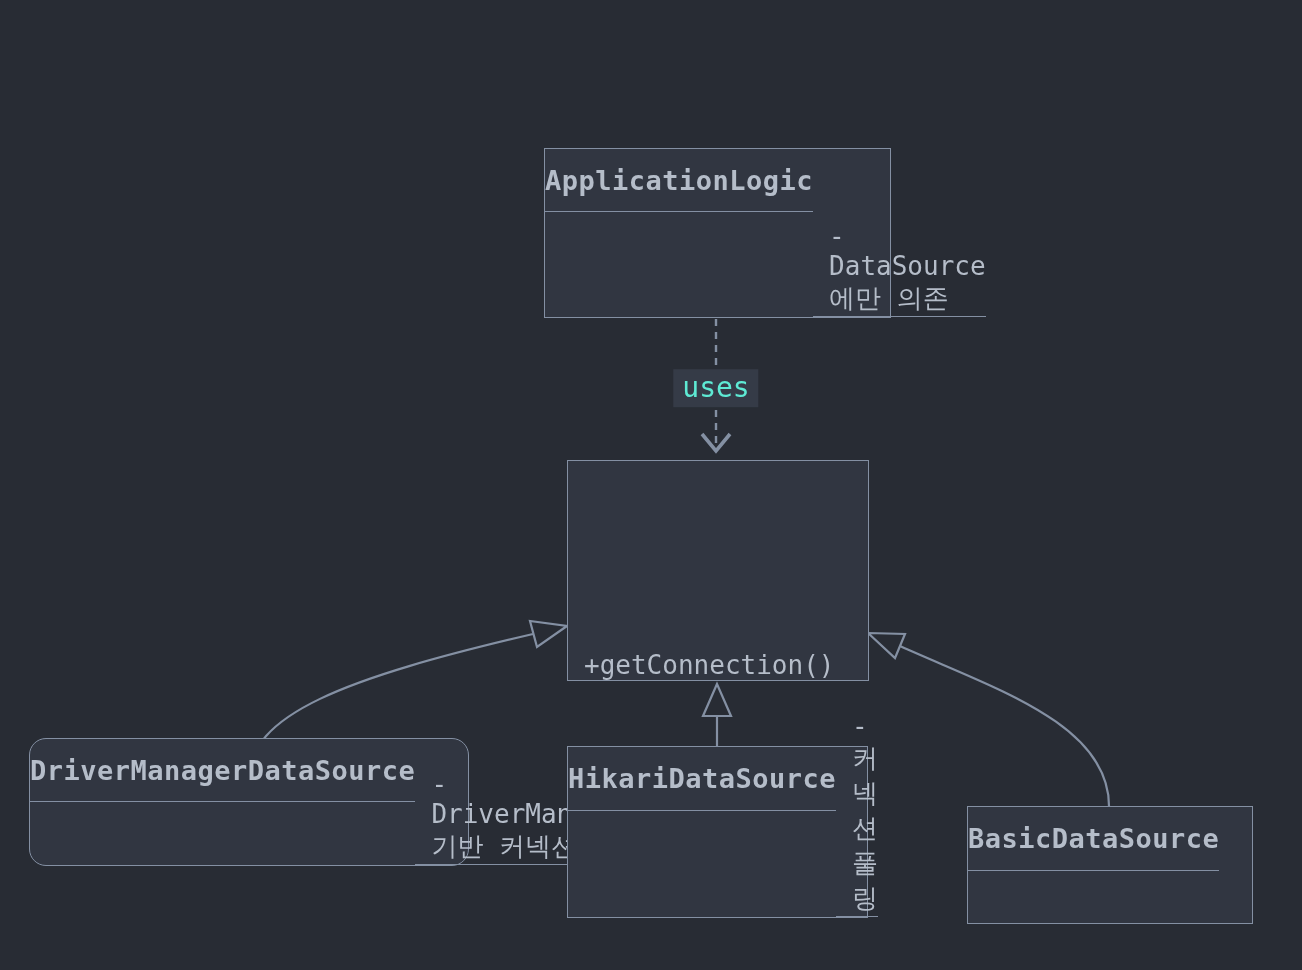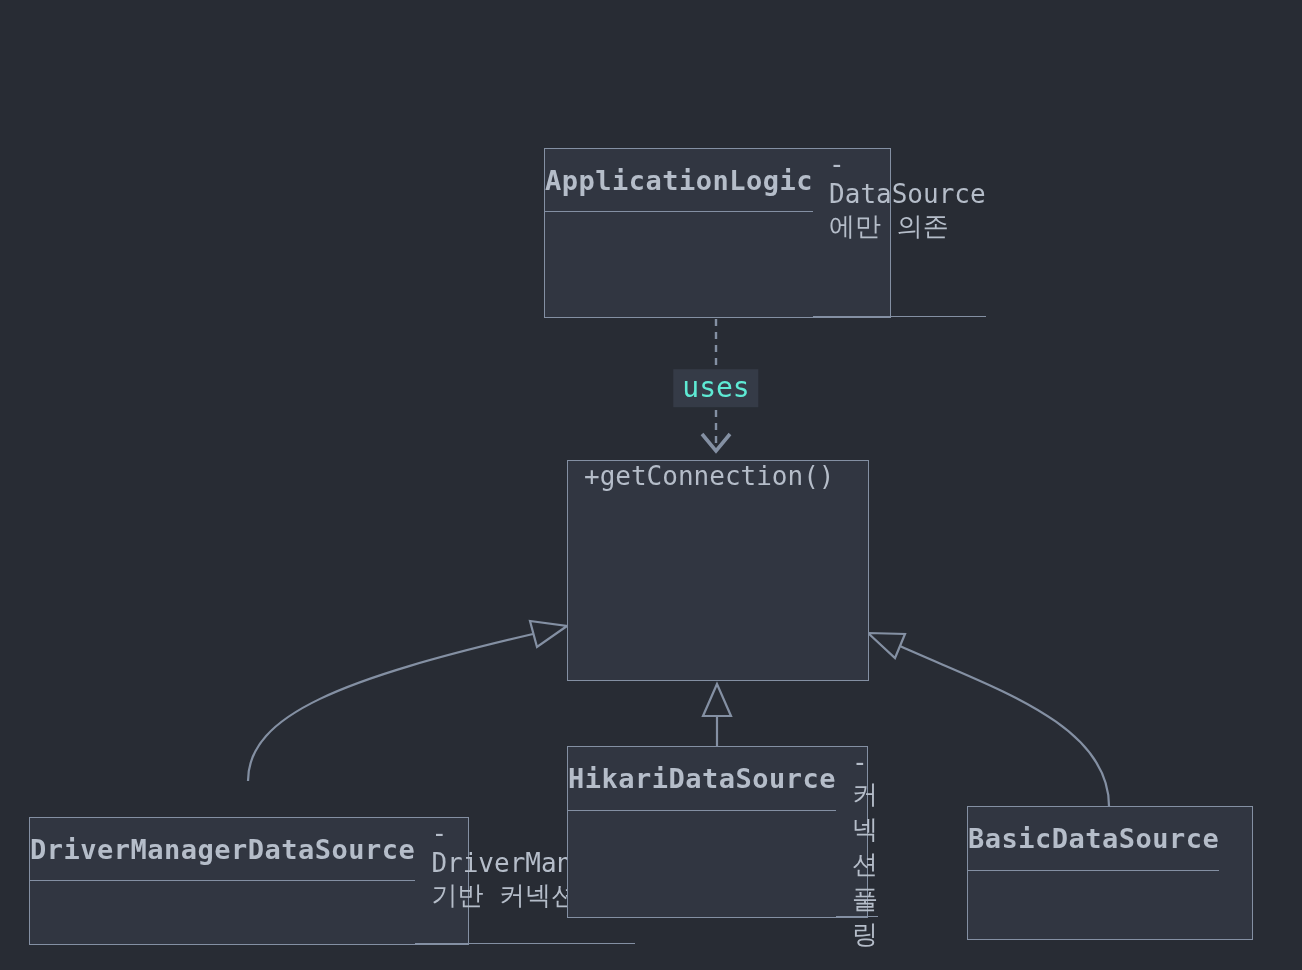--- a/index.html
+++ b/index.html
@@ -36,50 +36,50 @@
     justify-content: center;
     gap: 14px;
     border-bottom: 1.5px solid #8490a3;
     font-size: 27px;
     flex: 0 0 auto;
   }
   .uml-title .cls-name { font-weight: bold; letter-spacing: 0.5px; }
   .uml-title .stereotype { font-weight: normal; }
   .uml-compartment {
     display: flex;
-    align-items: flex-start;
+    align-items: flex-end;
     padding-left: 16px;
     font-size: 26px;
     box-sizing: border-box;
   }
   .uml-compartment.has-border { border-bottom: 1.5px solid #8490a3; }
   .uml-compartment.empty { padding: 0; }
 
   
   .cls-app    { left: 544px; top: 148px; width: 347px; height: 170px; }
   .cls-app    .uml-title { height: 62px; }
   .cls-app    .attrs { flex: 1 1 auto; }
   .cls-app    .methods { height: 20px; flex: 0 0 auto; }
 
   .cls-ds     { left: 567px; top: 460px; width: 302px; height: 221px; }
   .cls-ds     .uml-title { height: 113px; }
   .cls-ds     .attrs { height: 31px; flex: 0 0 auto; }
   .cls-ds     .methods { flex: 1 1 auto; }
 
-  .cls-dm     { left: 29px;  top: 817px; width: 440px; height: 128px; }
+  .cls-dm     { left: 29px;  top: 738px; width: 440px; height: 128px; border-radius: 17px; }
   .cls-dm     .uml-title { height: 62px; }
   .cls-dm     .attrs { flex: 1 1 auto; }
   .cls-dm     .methods { height: 20px; flex: 0 0 auto; }
 
   .cls-hk     { left: 567px; top: 746px; width: 301px; height: 172px; }
   .cls-hk     .uml-title { height: 63px; }
   .cls-hk     .attrs { flex: 1 1 auto; }
   .cls-hk     .methods { height: 22px; flex: 0 0 auto; }
 
-  .cls-basic  { left: 967px; top: 806px; width: 286px; height: 134px; }
+  .cls-basic  { left: 967px; top: 806px; width: 286px; height: 118px; }
   .cls-basic  .uml-title { height: 63px; }
   .cls-basic  .attrs { height: 29px; flex: 0 0 auto; }
   .cls-basic  .methods { flex: 1 1 auto; }
 
   .edge-label {
     position: absolute;
     left: 716px;
     top: 388px;
     transform: translate(-50%, -50%);
     background: #353b47;

